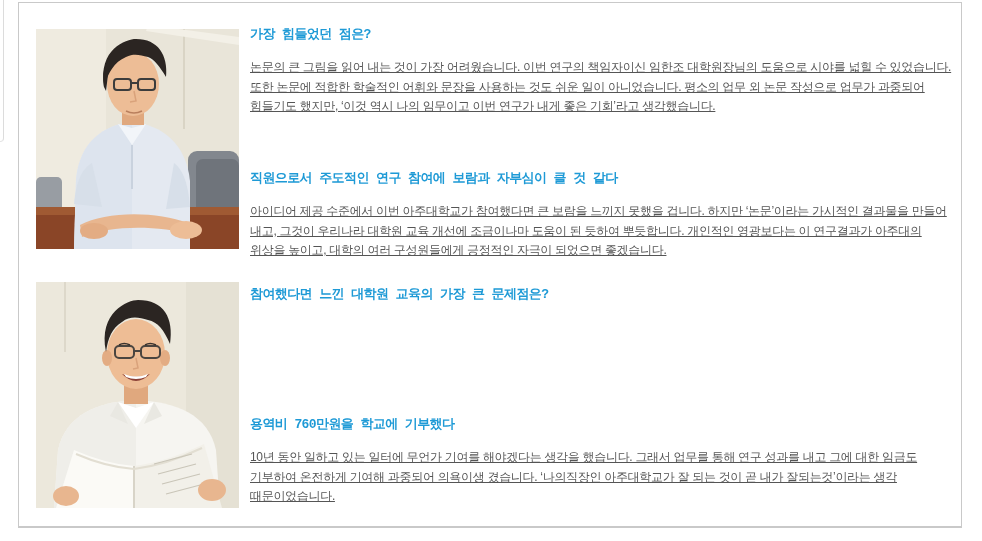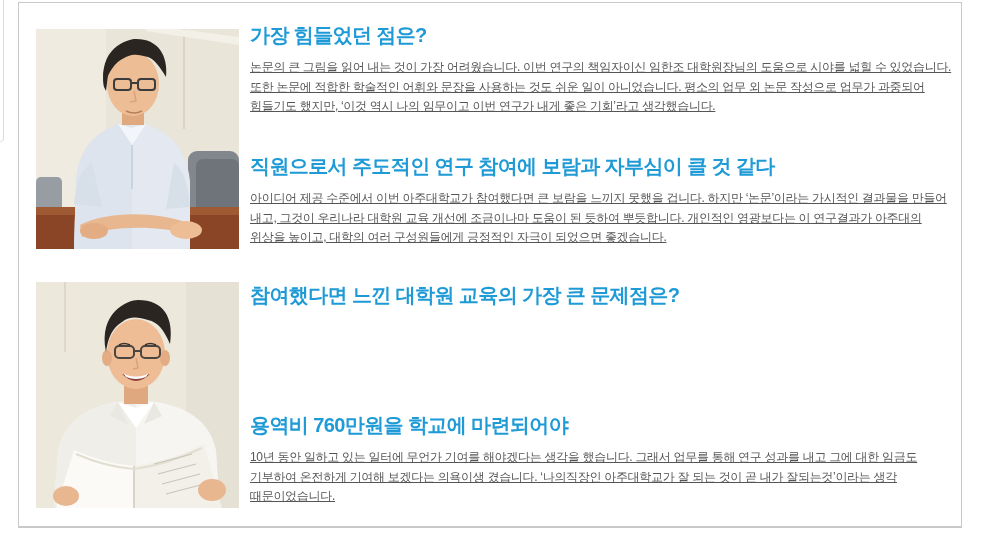--- a/index.html
+++ b/index.html
@@ -42,30 +42,31 @@
   .photo-1 { top: 29px;  height: 220px; }
   .photo-2 { top: 282px; height: 226px; }
   .photo svg { display: block; width: 100%; height: 100%; }
 
   .section {
     position: absolute;
     left: 250px;
     width: 709px;
   }
   .section-1 { top: 24px; }
-  .section-2 { top: 155px; }
+  .section-2 { top: 168px; }
   .section-3 { top: 284px; }
   .section-4 { top: 414px; }
   .section h2 {
     margin: 0;
-    font-size: 20px;
+    font-size: 13px;
     line-height: 22px;
     font-weight: bold;
     letter-spacing: -0.6px;
     color: #1e9ad6;
+    font-family: Liberation Mono, monospace;
   }
   .section p {
     margin: 12px 0 0 0;
     font-size: 12px;
     line-height: 19.5px;
     letter-spacing: -0.3px;
     color: #555555;
     word-break: keep-all;
     text-decoration: underline;
   }
@@ -181,17 +182,17 @@
   <section class="section section-2">
     <h2>직원으로서 주도적인 연구 참여에 보람과 자부심이 클 것 같다</h2>
     <p>아이디어 제공 수준에서 이번 아주대학교가 참여했다면 큰 보람을 느끼지 못했을 겁니다. 하지만 ‘논문’이라는 가시적인 결과물을 만들어 내고, 그것이 우리나라 대학원 교육 개선에 조금이나마 도움이 된 듯하여 뿌듯합니다. 개인적인 영광보다는 이 연구결과가 아주대의 위상을 높이고, 대학의 여러 구성원들에게 긍정적인 자극이 되었으면 좋겠습니다.</p>
   </section>
 
   <section class="section section-3">
     <h2>참여했다면 느낀 대학원 교육의 가장 큰 문제점은?</h2>
   </section>
 
   <section class="section section-4">
-    <h2>용역비 760만원을 학교에 마련되어야</h2>
-    <p>10년 동안 일하고 있는 일터에 무언가 기여를 해야겠다는 생각을 했습니다. 그래서 업무를 통해 연구 성과를 내고 그에 대한 임금도 기부하여 온전하게 기여해 보겠다는 의욕이생 겼습니다. ‘나의직장인 아주대학교가 잘 되는 것이 곧 내가 잘되는것’이라는 생각 때문이었습니다.</p>
+    <h2>용역비 760만원을 학교에 기부했다</h2>
+    <p>10년 동안 일하고 있는 일터에 무언가 기여를 해야겠다는 생각을 했습니다. 그래서 업무를 통해 연구 성과를 내고 그에 대한 임금도 기부하여 온전하게 기여해 과중되어 의욕이생 겼습니다. ‘나의직장인 아주대학교가 잘 되는 것이 곧 내가 잘되는것’이라는 생각 때문이었습니다.</p>
   </section>
 
 </div>
 
 </body></html>

